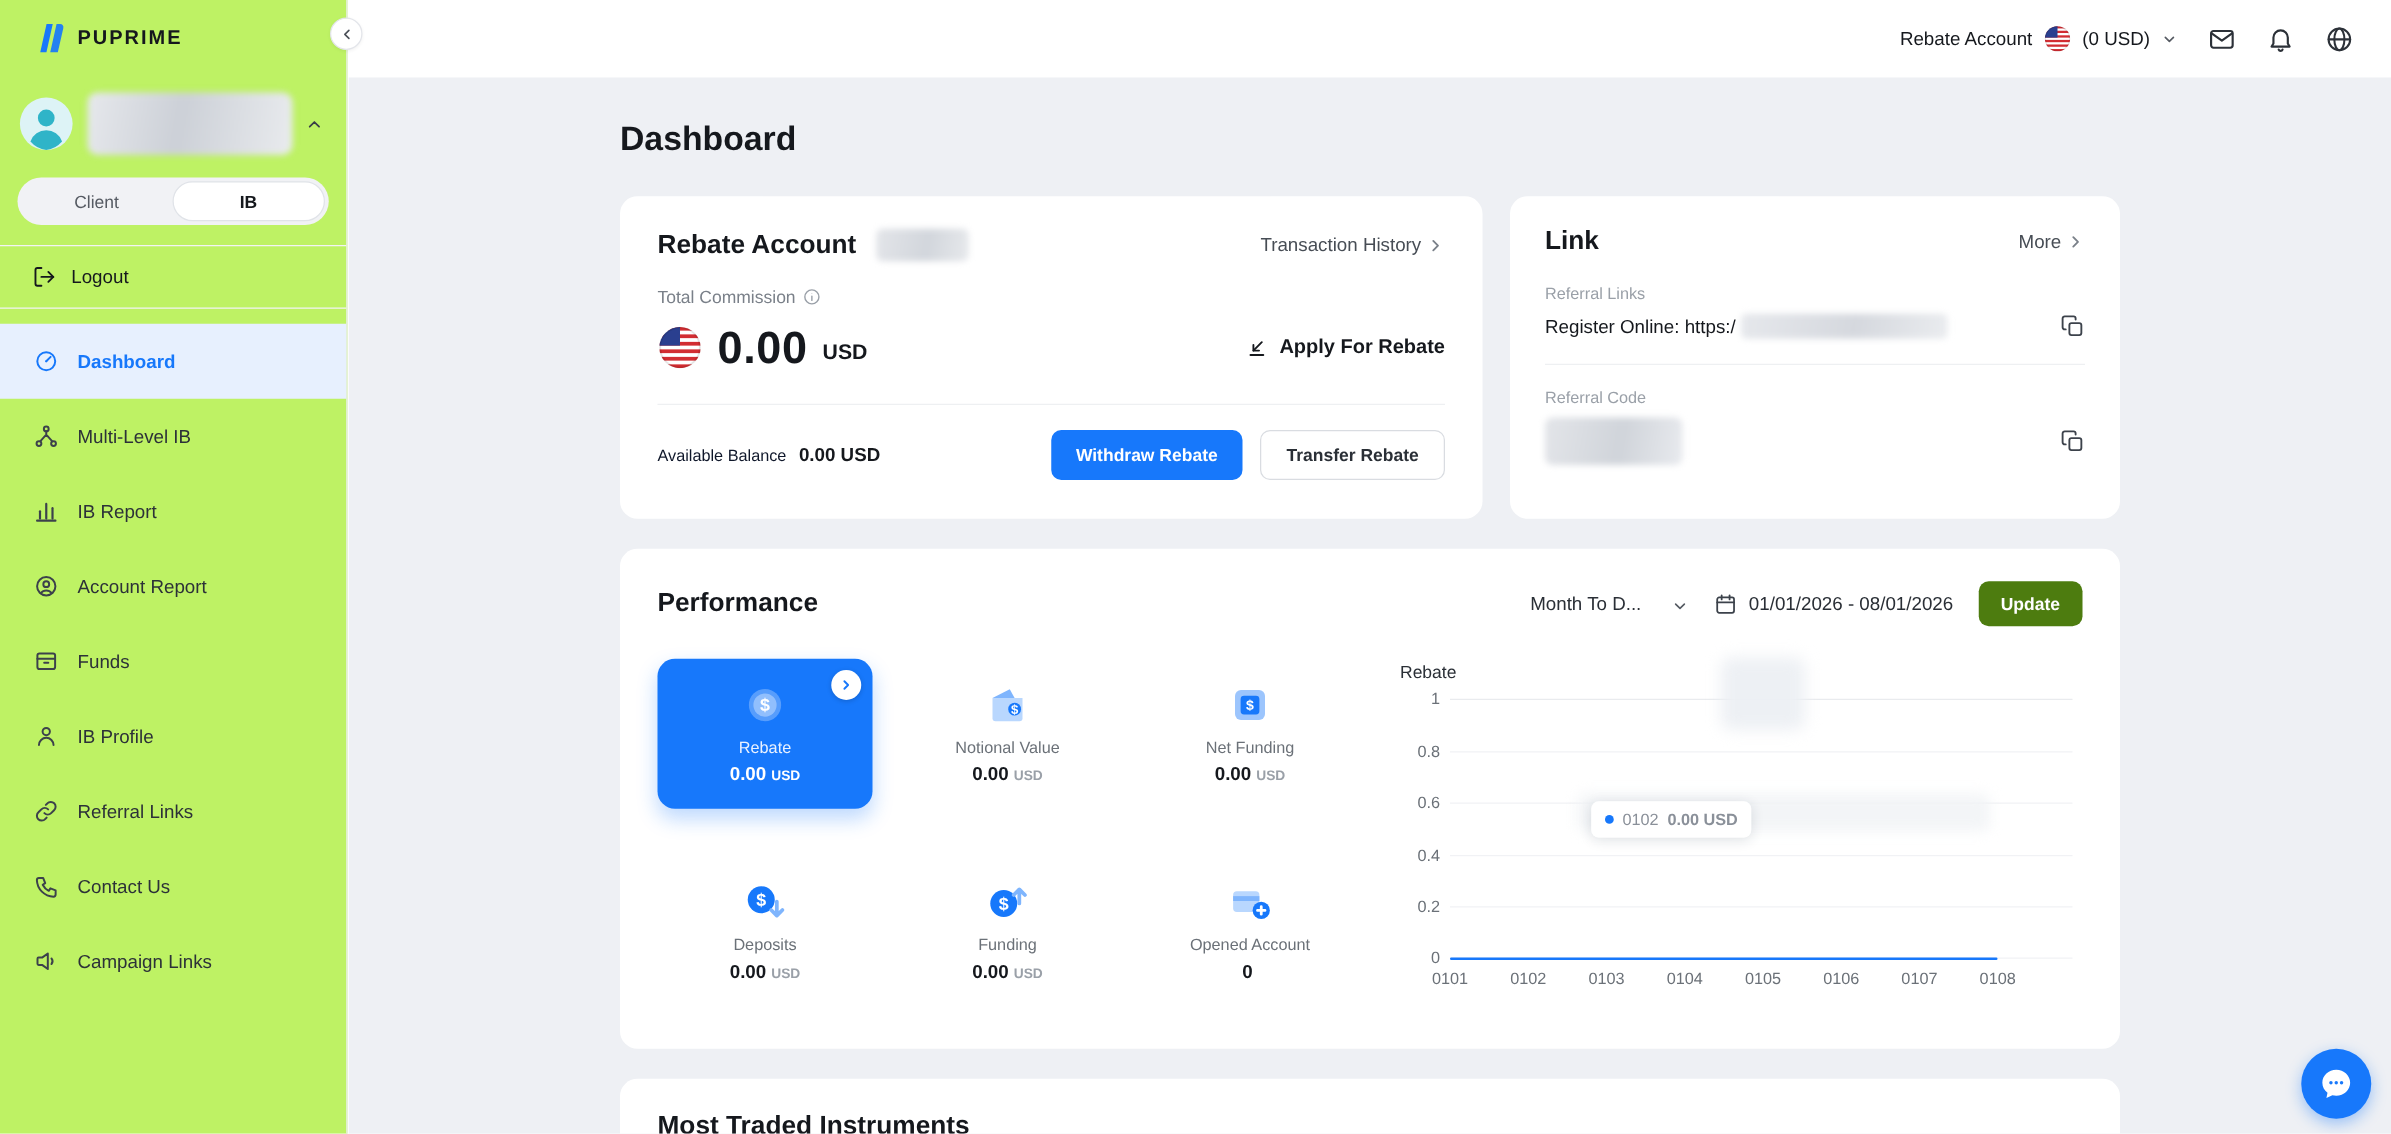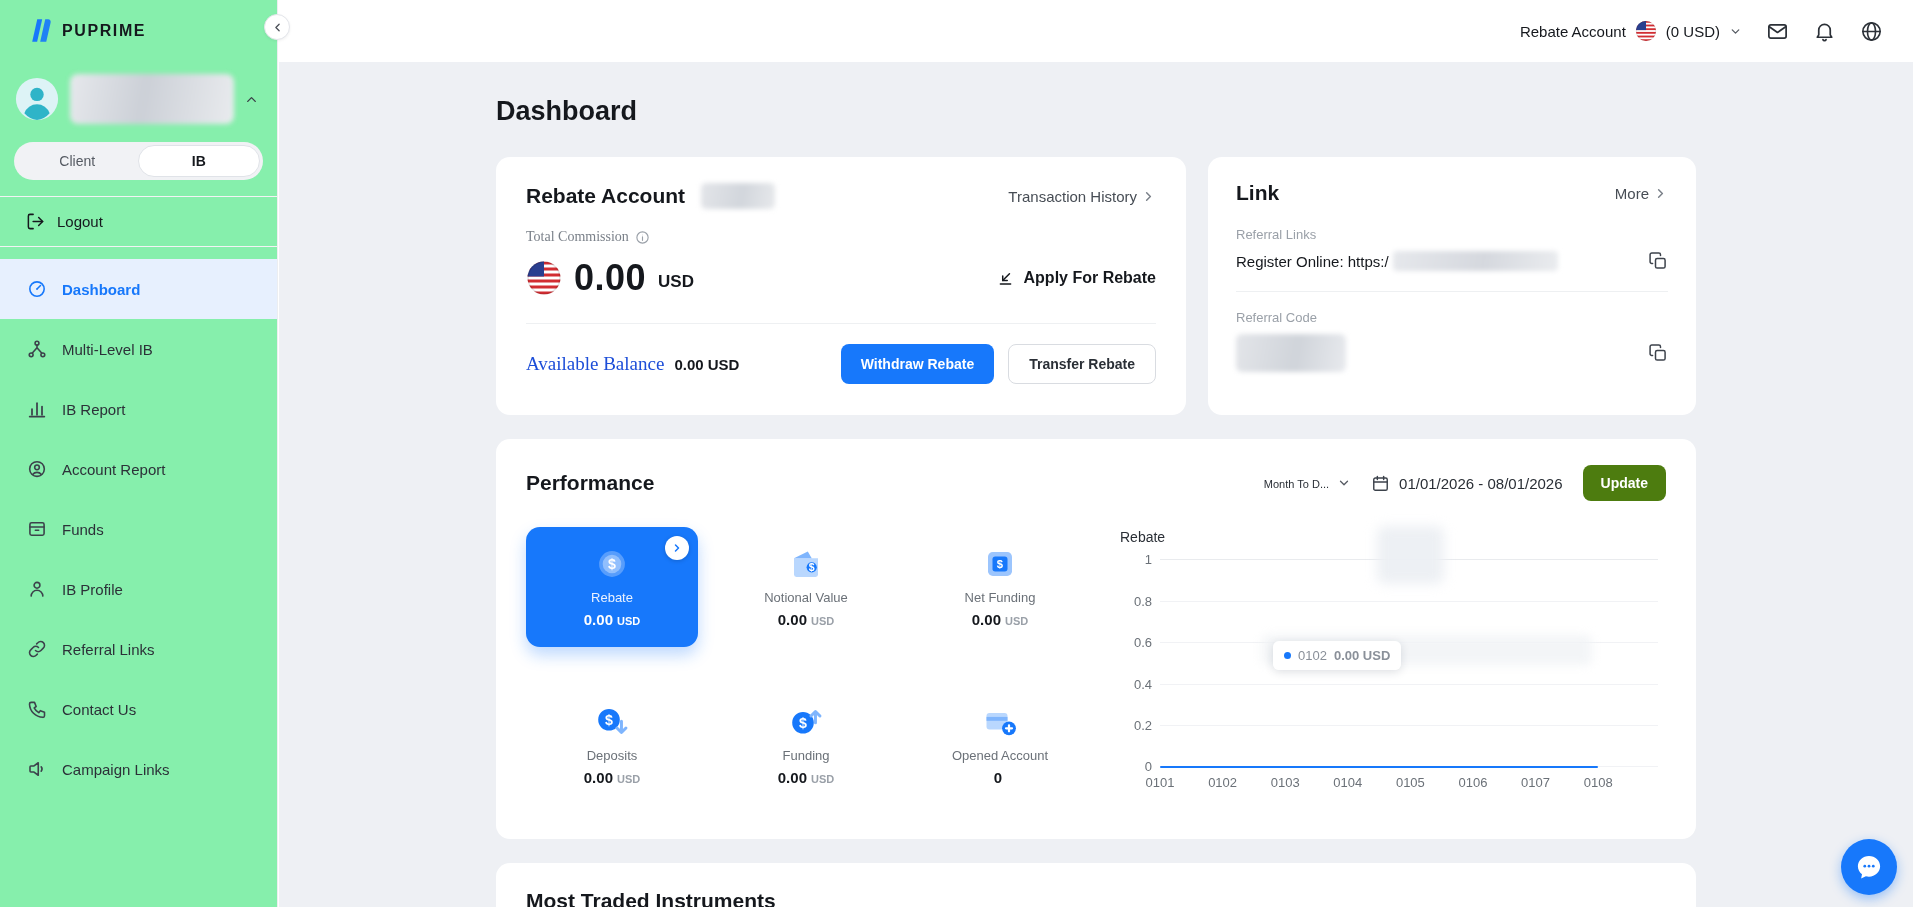--- a/index.html
+++ b/index.html
@@ -5,21 +5,21 @@
   * { box-sizing: border-box; margin: 0; padding: 0; }
   html,body { width:1913px; height:907px; }
   body {
     font-family: "Liberation Sans", sans-serif;
     background:#ffffff; position:relative; overflow:hidden; color:#15181d;
   }
   svg { display:block; }
   svg text { font-family:"Liberation Sans", sans-serif; }
 
   
-  .sidebar { position:absolute; left:0; top:0; bottom:0; width:278px; background:#86efac;
+  .sidebar { position:absolute; left:0; top:0; bottom:0; width:278px; background:#bef264;
              border-right:1px solid #eceef1; z-index:5; }
   .collapse-btn { position:absolute; right:-13px; top:14px; width:26px; height:26px;
     border-radius:50%; background:#fff; border:1px solid #e3e5ea; display:flex;
     align-items:center; justify-content:center; color:#4a4f57; cursor:pointer;
     box-shadow:0 1px 3px rgba(0,0,0,.06); z-index:6; }
   .brand { display:flex; align-items:center; gap:9px; padding:17px 26px 4px; }
   .brand svg { width:27px; height:27px; }
   .brand-name { font-size:16px; font-weight:700; letter-spacing:1.6px; color:#15181d; }
 
   .profile { display:flex; align-items:center; gap:10px; padding:26px 18px 0 14px; cursor:pointer; }
@@ -63,32 +63,32 @@
   
   .rebate-card { flex:1; padding:26px 30px; height:258px; }
   .card-header { display:flex; align-items:center; }
   .card-title { font-size:21px; font-weight:700; color:#15181d; }
   .title-blur { width:74px; height:26px; margin-left:16px; border-radius:5px;
     background:linear-gradient(100deg,#e3e5e9,#d2d6dc 55%,#e7e9ec); filter:blur(2.5px); }
   .header-link { margin-left:auto; display:flex; align-items:center; gap:4px;
     font-size:15px; color:#474d55; cursor:pointer; }
   .header-link svg { width:15px; height:15px; color:#7a8089; }
   .muted-row { margin-top:20px; display:flex; align-items:center; gap:6px;
-    font-size:14px; color:#7a8089;font-family:Liberation Serif, serif; }
+    font-size:14px; color:#7a8089; }
   .muted-row svg { width:15px; height:15px; color:#9aa0a8; cursor:pointer; }
   .amount-row { margin-top:12px; display:flex; align-items:center; gap:12px; }
   .amount-row .flag { width:36px; height:36px; }
   .amount { font-size:36px; font-weight:700; color:#15181d; letter-spacing:.5px; }
   .amount-unit { font-size:17px; font-weight:700; color:#15181d; align-self:center; margin-top:8px; }
   .apply-link { margin-left:auto; display:flex; align-items:center; gap:9px;
     font-size:16px; font-weight:600; color:#15181d; cursor:pointer; }
   .apply-link svg { width:19px; height:19px; }
   .divider { height:1px; background:#eef0f2; margin-top:24px; }
   .rebate-footer { margin-top:20px; display:flex; align-items:center; }
-  .avail-label { font-size:19px; color:#1d4ed8;font-family:Liberation Serif, serif; }
+  .avail-label { font-size:13px; color:#0f172a; }
   .avail-value { font-size:15px; font-weight:700; color:#15181d; margin-left:10px; }
   .btn-group { margin-left:auto; display:flex; gap:14px;padding-left:10px; }
   .btn { height:40px; padding:0 20px; border-radius:8px; font-size:14px; font-weight:600;
     display:flex; align-items:center; cursor:pointer; border:none; font-family:inherit; }
   .btn-primary { background:#1778fb; color:#fff; }
   .btn-outline { background:#fff; color:#2a2f36; border:1px solid #d9dce1; }
 
   
   .link-card { width:488px; padding:24px 28px; height:258px; }
   .small-label { font-size:13px; color:#9aa0a8; }
@@ -98,21 +98,21 @@
     background:linear-gradient(100deg,#e6e8ec,#d5d8de 55%,#eaecef); filter:blur(2.5px); }
   .code-blur { width:110px; height:38px; border-radius:6px;
     background:linear-gradient(100deg,#e3e5e9,#d0d4da 55%,#e8eaee); filter:blur(2.5px); }
   .copy-btn { margin-left:auto; width:20px; height:20px; color:#3c424b; cursor:pointer; }
   .link-card .divider { margin-top:20px; }
   .link-card .small-label.second { margin-top:18px; }
 
   
   .perf-card { margin-top:24px; padding:26px 30px; height:400px; }
   .perf-controls { margin-left:auto; display:flex; align-items:center; gap:20px; }
-  .period-select { display:flex; align-items:flex-end; gap:8px; font-size:11px; color:#2a2f36;
+  .period-select { display:flex; align-items:flex-end; gap:24px; font-size:15px; color:#2a2f36;
     cursor:pointer; }
   .period-select svg { width:14px; height:14px; color:#565b63; }
   .date-range { display:flex; align-items:center; gap:9px; font-size:15px; color:#2a2f36; cursor:pointer; }
   .date-range svg { width:19px; height:19px; color:#3c424b; }
   .update-btn { background:#4d7c0f; color:#fff; font-size:14px; font-weight:600;
     border:none; border-radius:8px; height:36px; padding:0 18px; cursor:pointer; font-family:inherit; }
 
   .perf-body { display:flex; margin-top:26px; gap:34px; }
   .metrics-grid { display:grid; grid-template-columns:repeat(3,172px); gap:26px 22px; }
   .metric-cell { height:120px; display:flex; flex-direction:column; align-items:center;

